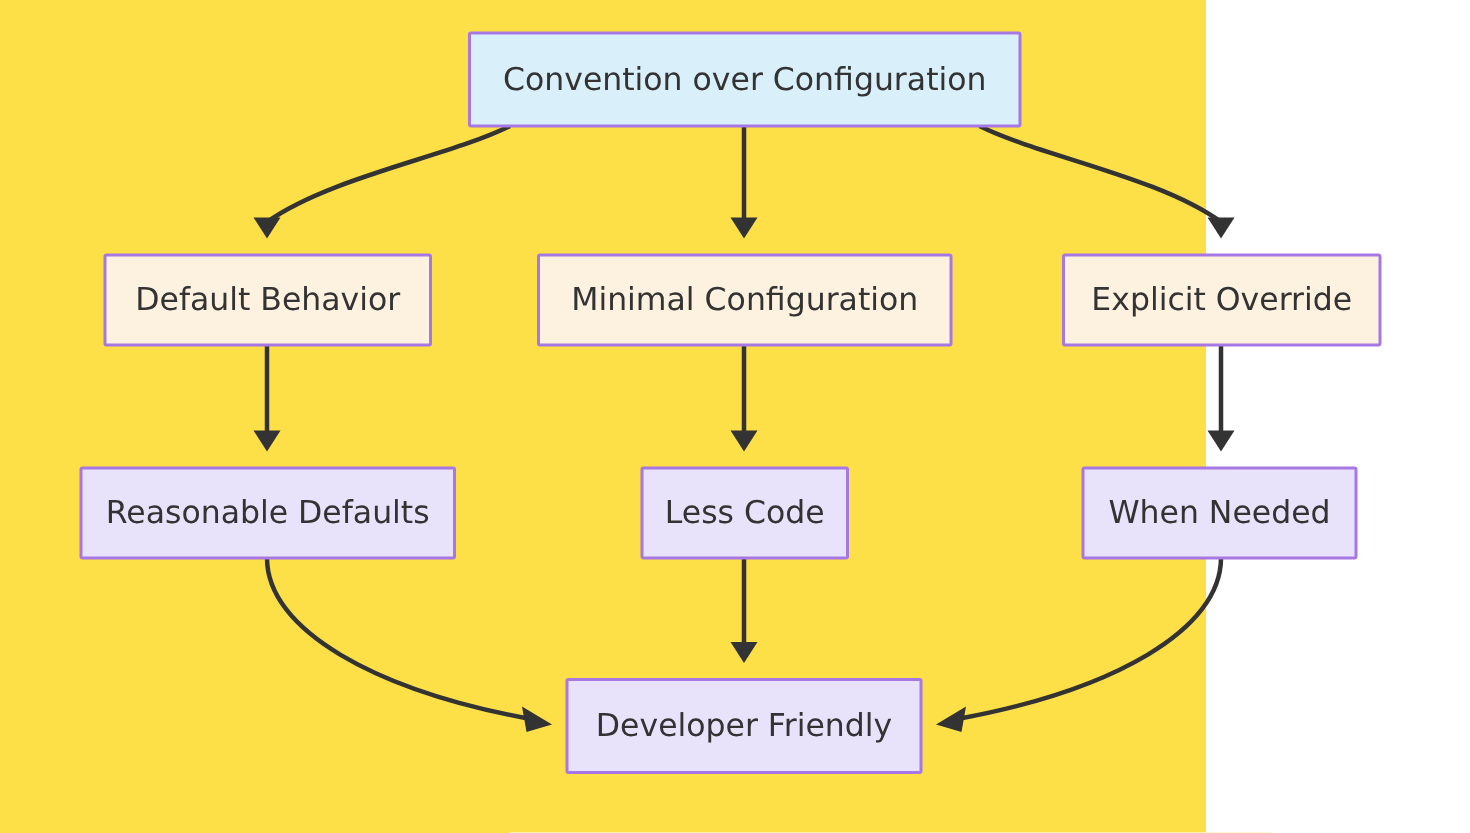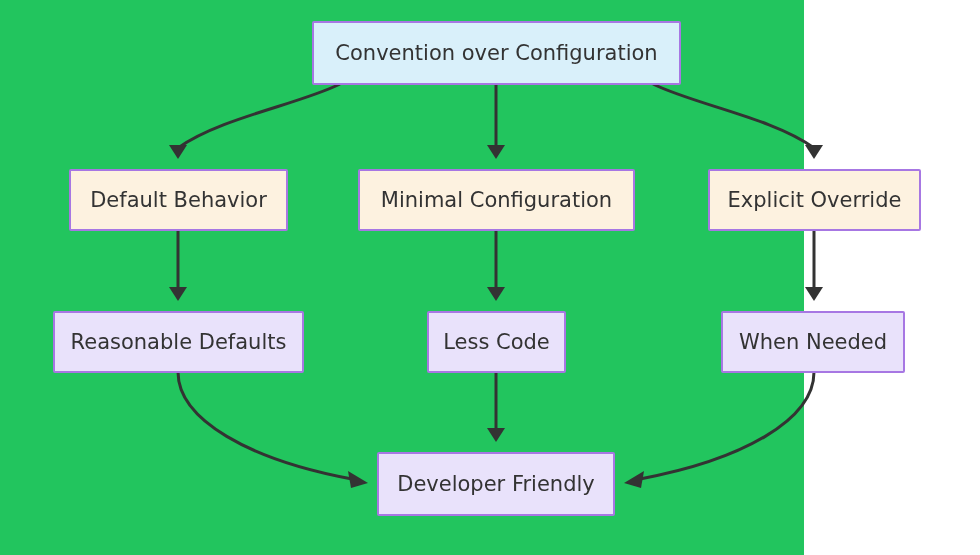--- a/index.html
+++ b/index.html
@@ -11,21 +11,21 @@
   body {
     width: 980px;
     height: 555px;
     overflow: hidden;
     font-family: "DejaVu Sans", sans-serif;
   }
   #diagram-root {
     position: relative;
     width: 804px;
     height: 555px;
-    background: #22c55e;
+    background: #fde047;
   }
   svg#flowchart {
     display: block;
     width: 980px;
     height: 555px;
   }
   .node-box {
     stroke-width: 2px;
   }
   .node-label {

